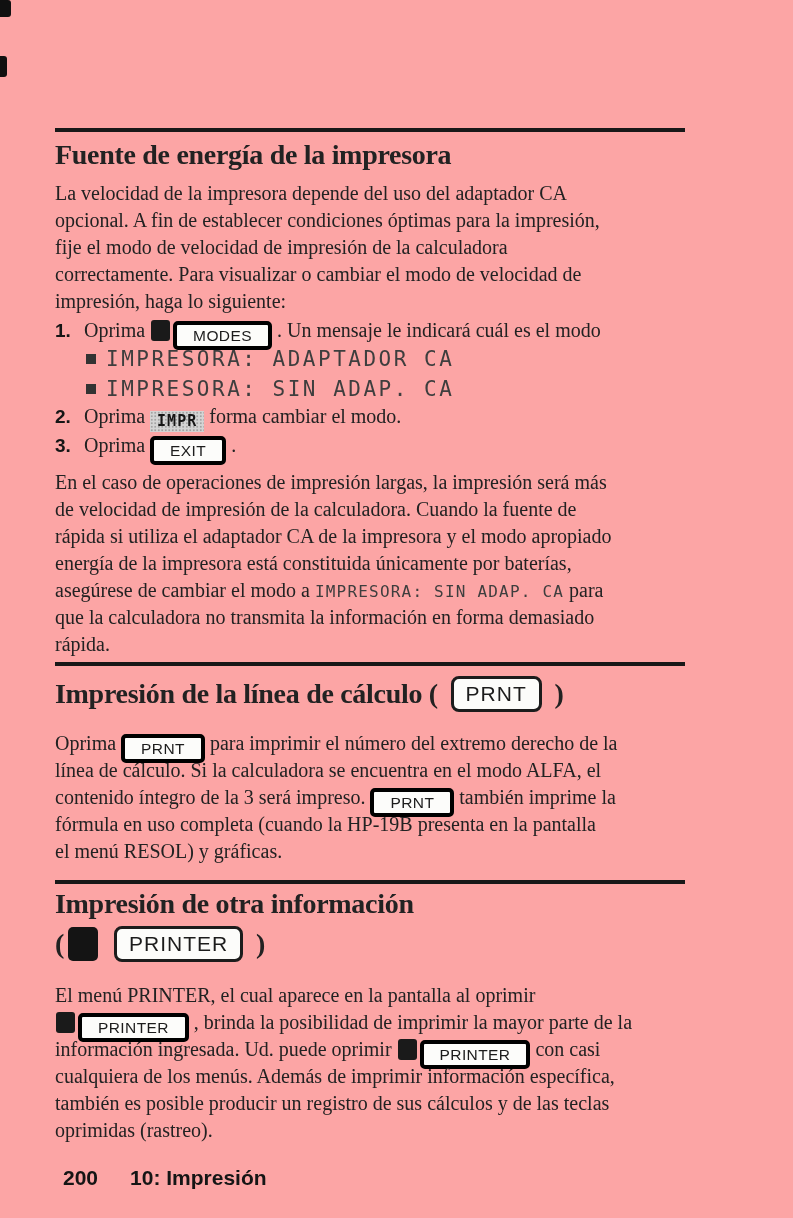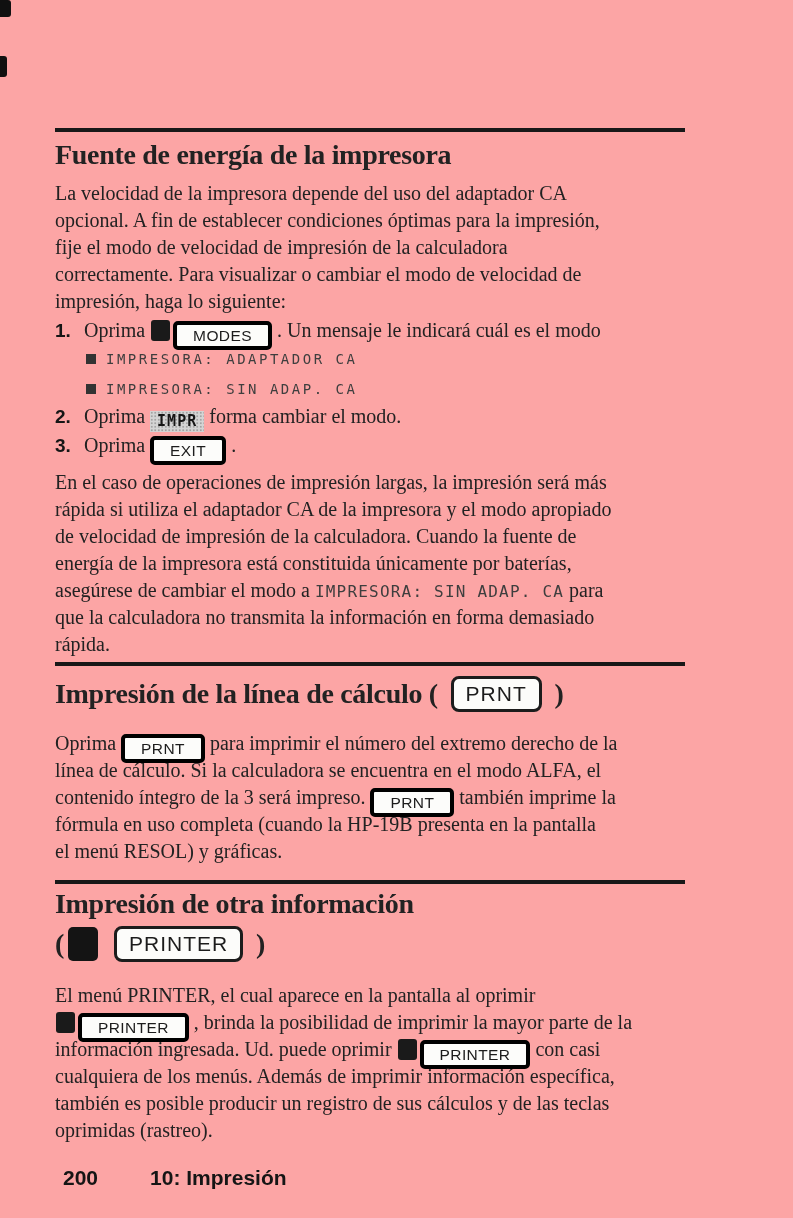--- a/index.html
+++ b/index.html
@@ -50,21 +50,21 @@
     width:29px;flex:none;font-family:"Liberation Sans",sans-serif;
     font-weight:700;font-size:19px;line-height:27px;color:#151515;
   }
   .item-lines{flex:1;}
   .line.display{
     display:flex;align-items:center;height:24px;margin:3px 0 0 2px;
   }
   .line.display + .line.display{margin-top:6px;}
   .bullet{width:10px;height:10px;background:#333;margin-right:10px;flex:none;}
   .monotext{
-    font-family:"DejaVu Sans Mono",monospace;font-size:14px;
+    font-family:"DejaVu Sans Mono",monospace;font-size:21px;
     letter-spacing:2.5px;color:#3e3e3e;
   }
   .line:not(.display) .monotext{font-size:16px;letter-spacing:1.2px;}
 
   .keycap{
     display:inline-block;vertical-align:-4px;background:#fcfcfa;
     border:4px solid #000000;border-radius:5px;padding:0 16px;
     font:400 15.5px/21px "Liberation Sans",sans-serif;color:#1c1c1c;letter-spacing:0.4px;
   }
   .shiftkey{
@@ -73,21 +73,21 @@
   }
   .menukey{
     display:inline-block;vertical-align:-3px;padding:1px 7px;
     font:700 15px/19px "DejaVu Sans Mono",monospace;letter-spacing:1px;color:#161616;
     background-color:#d4d4d4;
     background-image:radial-gradient(#a2a2a2 0.9px, rgba(0,0,0,0) 1px);
     background-size:3.5px 3.5px;
   }
 
   #footer{
-    position:absolute;left:63px;top:1166px;display:flex;gap:52px;
+    position:absolute;left:63px;top:1166px;display:flex;gap:32px;
     font-family:"Liberation Sans",sans-serif;font-weight:700;font-size:21px;color:#151515;
   }
 </style>
 </head>
 <body>
 
 <div id="page">
   <div id="artifact-1" class="artifact"></div>
   <div id="artifact-2" class="artifact"></div>
 
@@ -121,22 +121,22 @@
           </div>
           <div class="item">
             <span class="num">3.</span>
             <div class="item-lines">
               <div class="line"><span class="txt">Oprima </span><span class="keycap">EXIT</span><span class="txt"> .</span></div>
             </div>
           </div>
         </div>
         <div class="para" data-block="speed-paragraph">
           <div class="line"><span class="txt">En el caso de operaciones de impresión largas, la impresión será más</span></div>
+          <div class="line"><span class="txt">de velocidad de impresión de la calculadora. Cuando la fuente de</span></div>
           <div class="line"><span class="txt">rápida si utiliza el adaptador CA de la impresora y el modo apropiado</span></div>
-          <div class="line"><span class="txt">de velocidad de impresión de la calculadora. Cuando la fuente de</span></div>
           <div class="line"><span class="txt">energía de la impresora está constituida únicamente por baterías,</span></div>
           <div class="line"><span class="txt">asegúrese de cambiar el modo a </span><span class="monotext">IMPRESORA: SIN ADAP. CA</span><span class="txt"> para</span></div>
           <div class="line"><span class="txt">que la calculadora no transmita la información en forma demasiado</span></div>
           <div class="line"><span class="txt">rápida.</span></div>
         </div>
       </section>
       <section class="section" data-section="calc-line-printing">
         <div class="rule"></div>
         <div class="heading">
           <div class="heading-line"><span class="txt">Impresión de la línea de cálculo ( </span><span class="keycap">PRNT</span><span class="txt"> )</span></div>

